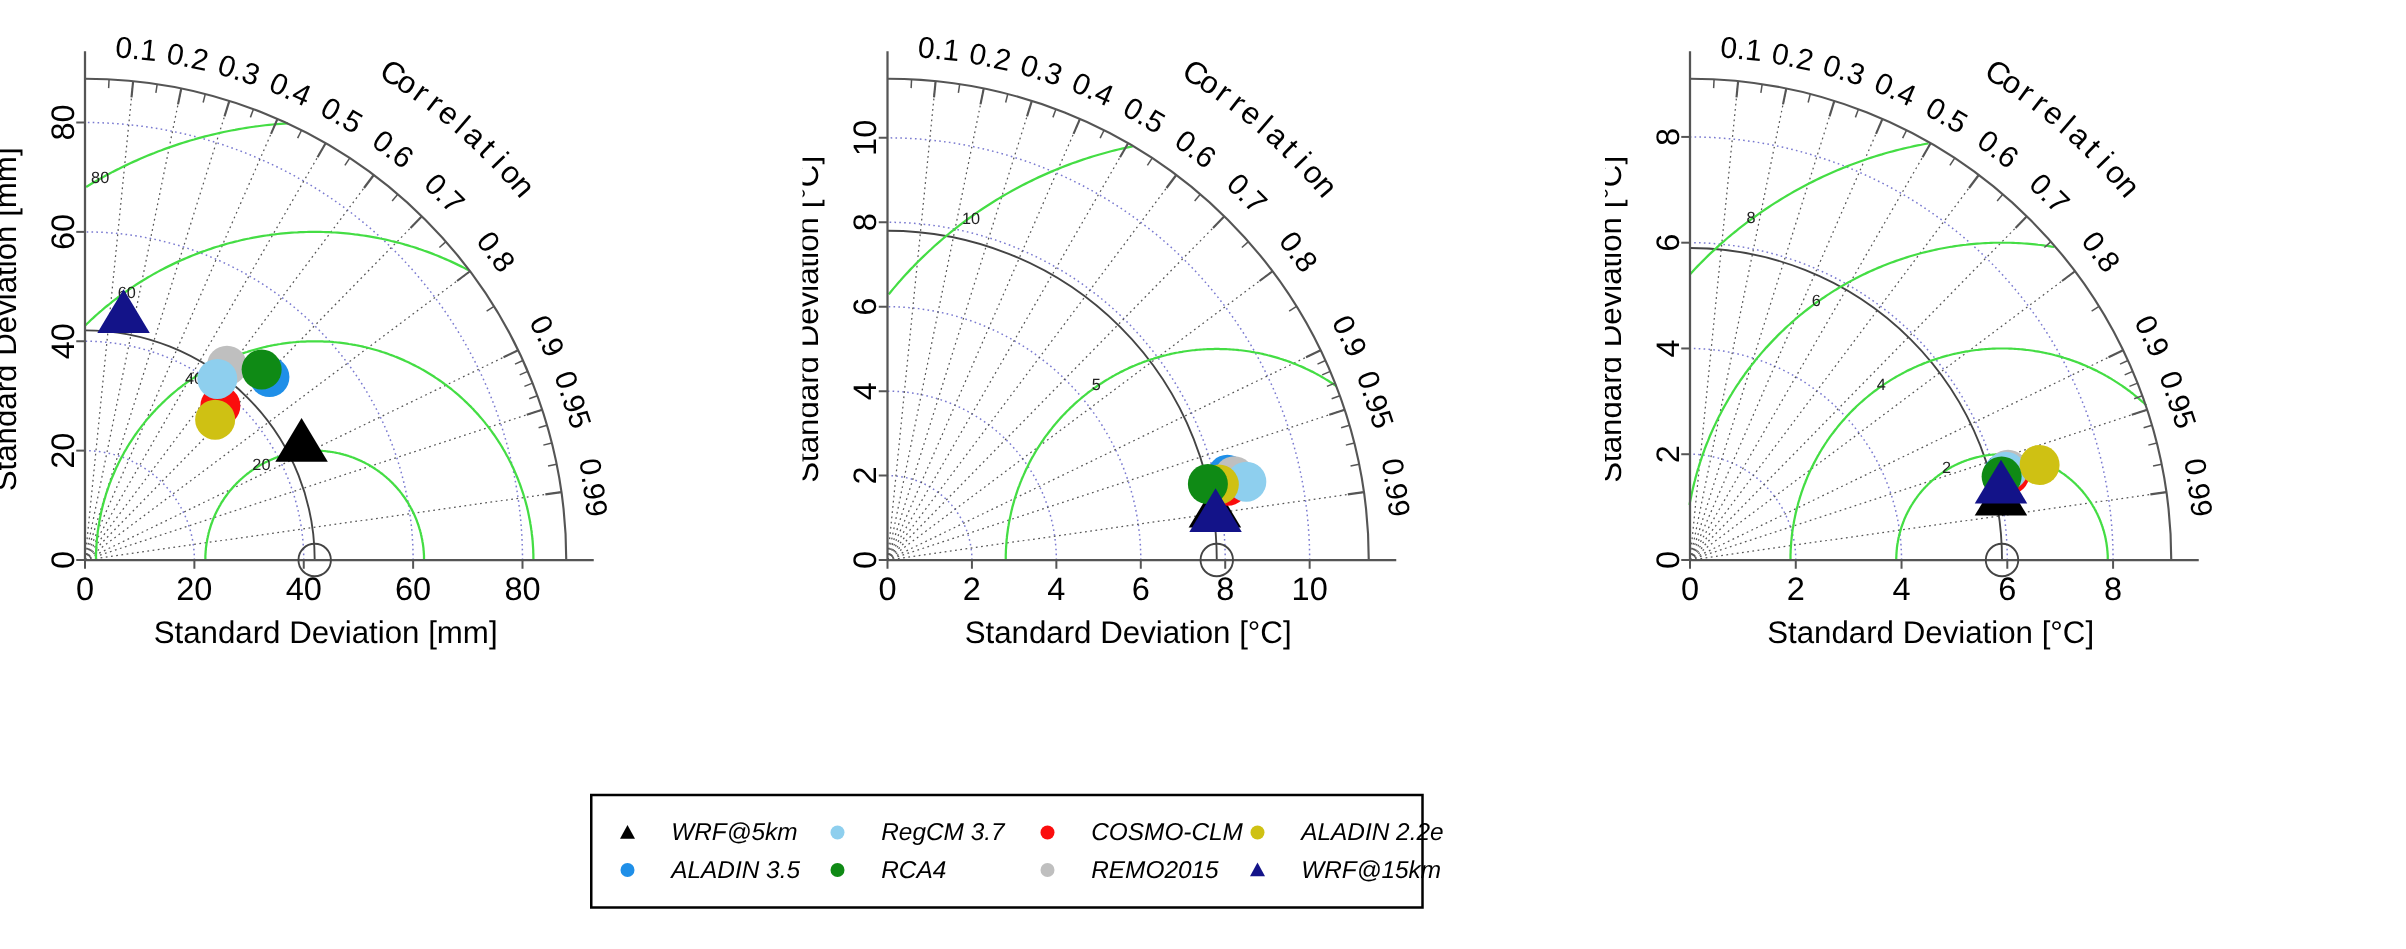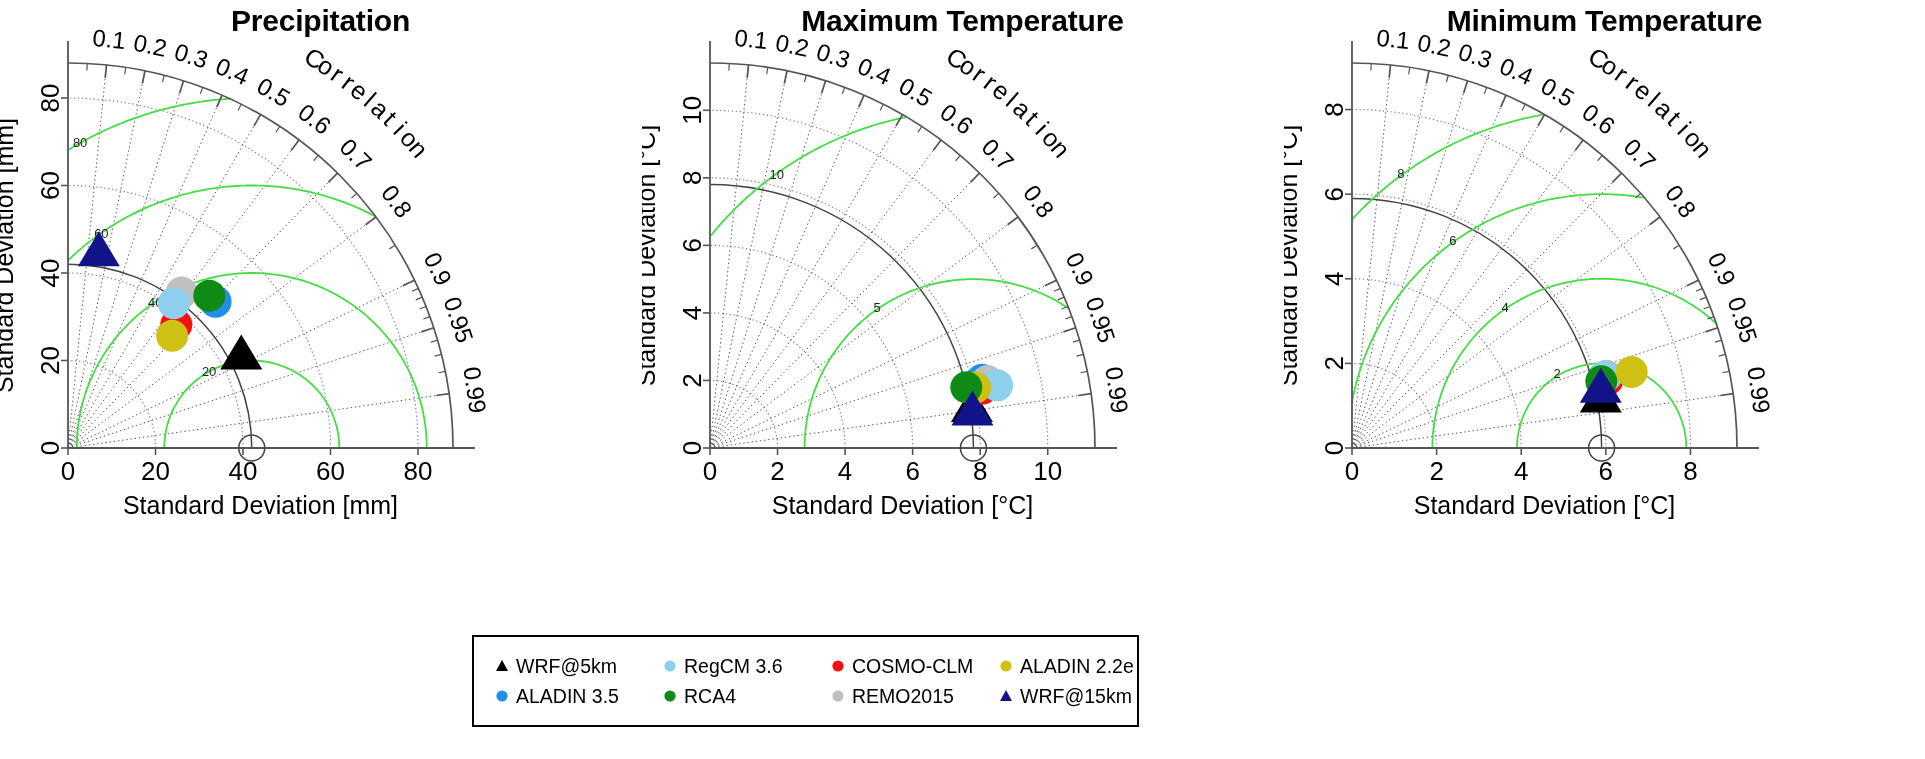--- a/index.html
+++ b/index.html
@@ -17,31 +17,30 @@
   .panel svg{position:absolute;top:0;left:0;}
   #legend-box{
     position:absolute;left:472px;top:635px;width:667px;height:92px;
     border:2.5px solid #000;background:#fff;box-sizing:border-box;
   }
   #legend-grid{
     position:absolute;left:18px;top:14px;
     display:grid;grid-template-columns:168px 168px 168px 168px;
     grid-template-rows:30px 30px;align-items:center;
   }
-  .legend-item{display:flex;align-items:center;gap:4px;}
+  .legend-item{display:flex;align-items:center;gap:25px;font-style:italic;}
   .legend-label{font-size:19.5px;font-family:"Liberation Sans",sans-serif;white-space:nowrap;}
   .legend-sym{width:20px;height:20px;flex:0 0 20px;}
 </style>
 </head>
 <body>
 
 <div id="figure">
 
   <div class="panel" id="panel-0">
-    <div class="panel-title">Precipitation</div>
   <svg width="641" height="620" viewBox="0 0 641 620">
         <g>
           <path d="M 155.5 448 A 87.5 87.5 0 0 0 68 360.5" fill="none" stroke="#7a7ad0" stroke-width="1.2" stroke-dasharray="1.3 2.6"></path>
           <path d="M 243 448 A 175 175 0 0 0 68 273" fill="none" stroke="#7a7ad0" stroke-width="1.2" stroke-dasharray="1.3 2.6"></path>
           <path d="M 330.5 448 A 262.5 262.5 0 0 0 68 185.5" fill="none" stroke="#7a7ad0" stroke-width="1.2" stroke-dasharray="1.3 2.6"></path>
           <path d="M 418 448 A 350 350 0 0 0 68 98" fill="none" stroke="#7a7ad0" stroke-width="1.2" stroke-dasharray="1.3 2.6"></path>
           <line x1="68" y1="448" x2="106.5" y2="64.92983671395132" stroke="#555555" stroke-width="1" stroke-dasharray="1.4 2.8"></line>
           <line x1="68" y1="448" x2="144.99999999999997" y2="70.77857961139057" stroke="#555555" stroke-width="1" stroke-dasharray="1.4 2.8"></line>
           <line x1="68" y1="448" x2="183.49999999999997" y2="80.73340745447592" stroke="#555555" stroke-width="1" stroke-dasharray="1.4 2.8"></line>
           <line x1="68" y1="448" x2="222.00000000000003" y2="95.14167148840033" stroke="#555555" stroke-width="1" stroke-dasharray="1.4 2.8"></line>
@@ -148,21 +147,20 @@
           <circle cx="181.575" cy="292.57487534185475" r="16" fill="#bfbfbf"></circle>
           <circle cx="173.83125" cy="303.1720429321828" r="16" fill="#8ecfee"></circle>
           <circle cx="172.125" cy="335.7268954735819" r="16" fill="#cfc113"></circle>
           <circle cx="209.3125" cy="295.62935814271833" r="16" fill="#0f8a15"></circle>
           <polygon points="98.85468750000003,231.34327581918956 119.85468750000003,266.34327581918956 77.85468750000003,266.34327581918956" fill="#131389"></polygon>
         </g>
       </svg>
     </div>
 
   <div class="panel" id="panel-1">
-    <div class="panel-title">Maximum Temperature</div>
   <svg width="641" height="620" viewBox="0 0 641 620">
         <g>
           <path d="M 135.5438596491228 448 A 67.54385964912281 67.54385964912281 0 0 0 68 380.4561403508772" fill="none" stroke="#7a7ad0" stroke-width="1.2" stroke-dasharray="1.3 2.6"></path>
           <path d="M 203.08771929824562 448 A 135.08771929824562 135.08771929824562 0 0 0 68 312.9122807017544" fill="none" stroke="#7a7ad0" stroke-width="1.2" stroke-dasharray="1.3 2.6"></path>
           <path d="M 270.63157894736844 448 A 202.6315789473684 202.6315789473684 0 0 0 68 245.3684210526316" fill="none" stroke="#7a7ad0" stroke-width="1.2" stroke-dasharray="1.3 2.6"></path>
           <path d="M 338.17543859649123 448 A 270.17543859649123 270.17543859649123 0 0 0 68 177.82456140350877" fill="none" stroke="#7a7ad0" stroke-width="1.2" stroke-dasharray="1.3 2.6"></path>
           <path d="M 405.719298245614 448 A 337.719298245614 337.719298245614 0 0 0 68 110.28070175438597" fill="none" stroke="#7a7ad0" stroke-width="1.2" stroke-dasharray="1.3 2.6"></path>
           <line x1="68" y1="448" x2="106.5" y2="64.92983671395132" stroke="#555555" stroke-width="1" stroke-dasharray="1.4 2.8"></line>
           <line x1="68" y1="448" x2="144.99999999999997" y2="70.77857961139057" stroke="#555555" stroke-width="1" stroke-dasharray="1.4 2.8"></line>
           <line x1="68" y1="448" x2="183.49999999999997" y2="80.73340745447592" stroke="#555555" stroke-width="1" stroke-dasharray="1.4 2.8"></line>
@@ -270,21 +268,20 @@
           <circle cx="345.3823684210526" cy="380.94285515920205" r="16" fill="#bfbfbf"></circle>
           <circle cx="355.05802631578945" cy="385.3469260791792" r="16" fill="#8ecfee"></circle>
           <circle cx="333.06743421052636" cy="387.59049002661106" r="16" fill="#cfc113"></circle>
           <circle cx="324.30868421052634" cy="387.2010742874696" r="16" fill="#0f8a15"></circle>
           <polygon points="330.4585526315789,390.601681741627 351.4585526315789,425.601681741627 309.4585526315789,425.601681741627" fill="#131389"></polygon>
         </g>
       </svg>
     </div>
 
   <div class="panel" id="panel-2">
-    <div class="panel-title">Minimum Temperature</div>
   <svg width="641" height="620" viewBox="0 0 641 620">
         <g>
           <path d="M 152.6153846153846 448 A 84.61538461538461 84.61538461538461 0 0 0 68 363.38461538461536" fill="none" stroke="#7a7ad0" stroke-width="1.2" stroke-dasharray="1.3 2.6"></path>
           <path d="M 237.23076923076923 448 A 169.23076923076923 169.23076923076923 0 0 0 68 278.7692307692308" fill="none" stroke="#7a7ad0" stroke-width="1.2" stroke-dasharray="1.3 2.6"></path>
           <path d="M 321.8461538461538 448 A 253.84615384615384 253.84615384615384 0 0 0 68 194.15384615384616" fill="none" stroke="#7a7ad0" stroke-width="1.2" stroke-dasharray="1.3 2.6"></path>
           <path d="M 406.46153846153845 448 A 338.46153846153845 338.46153846153845 0 0 0 68 109.53846153846155" fill="none" stroke="#7a7ad0" stroke-width="1.2" stroke-dasharray="1.3 2.6"></path>
           <line x1="68" y1="448" x2="106.5" y2="64.92983671395132" stroke="#555555" stroke-width="1" stroke-dasharray="1.4 2.8"></line>
           <line x1="68" y1="448" x2="144.99999999999997" y2="70.77857961139057" stroke="#555555" stroke-width="1" stroke-dasharray="1.4 2.8"></line>
           <line x1="68" y1="448" x2="183.49999999999997" y2="80.73340745447592" stroke="#555555" stroke-width="1" stroke-dasharray="1.4 2.8"></line>
           <line x1="68" y1="448" x2="222.00000000000003" y2="95.14167148840033" stroke="#555555" stroke-width="1" stroke-dasharray="1.4 2.8"></line>
@@ -402,21 +399,21 @@
         <div class="legend-item">
           <svg class="legend-sym" viewBox="0 0 20 20">
             <polygon points="10,4 16,15 4,15" fill="#000000"></polygon>
           </svg>
           <span class="legend-label">WRF@5km</span>
         </div>
         <div class="legend-item">
           <svg class="legend-sym" viewBox="0 0 20 20">
             <circle cx="10" cy="10" r="5.6" fill="#8ecfee"></circle>
           </svg>
-          <span class="legend-label">RegCM 3.6</span>
+          <span class="legend-label">RegCM 3.7</span>
         </div>
         <div class="legend-item">
           <svg class="legend-sym" viewBox="0 0 20 20">
             <circle cx="10" cy="10" r="5.6" fill="#fb0d0d"></circle>
           </svg>
           <span class="legend-label">COSMO-CLM</span>
         </div>
         <div class="legend-item">
           <svg class="legend-sym" viewBox="0 0 20 20">
             <circle cx="10" cy="10" r="5.6" fill="#cfc113"></circle>

